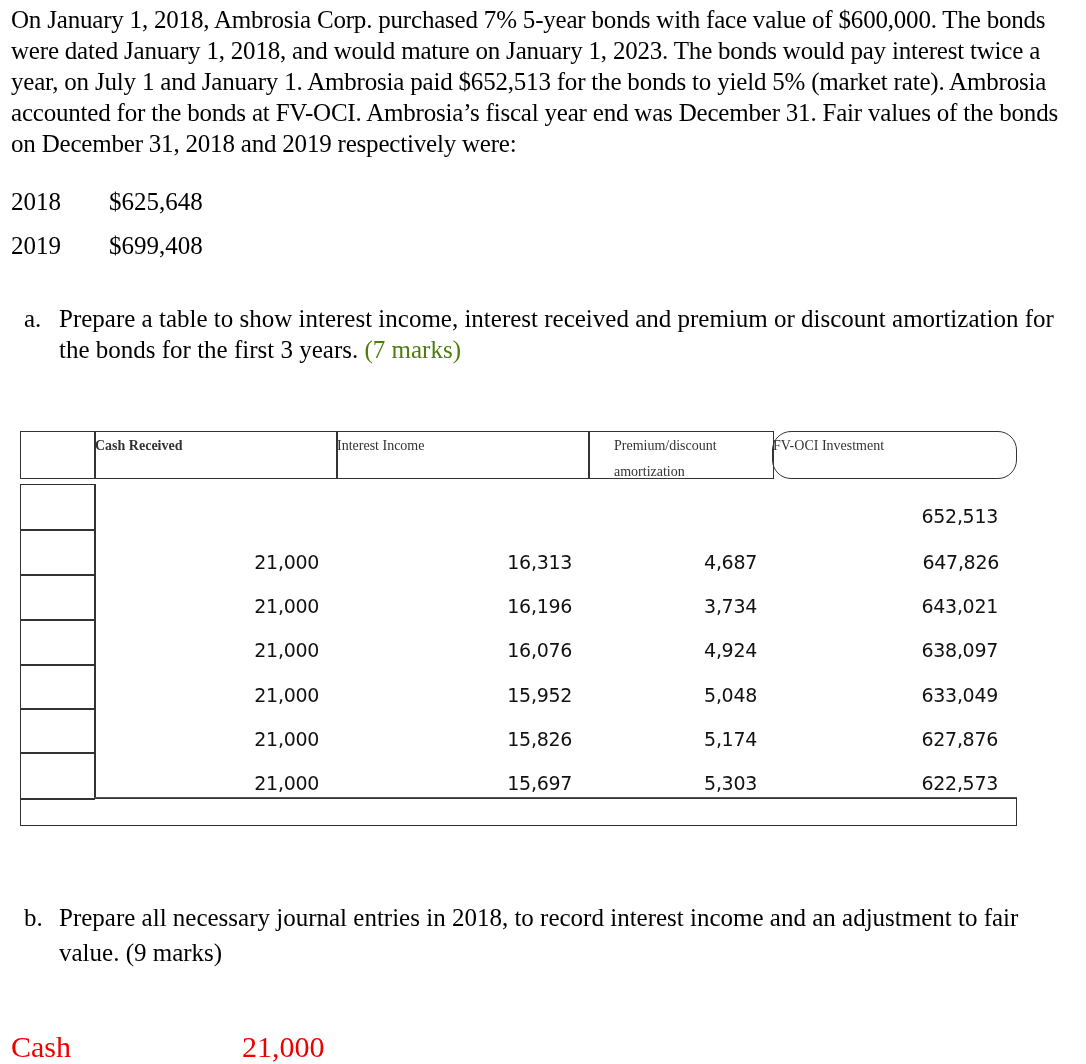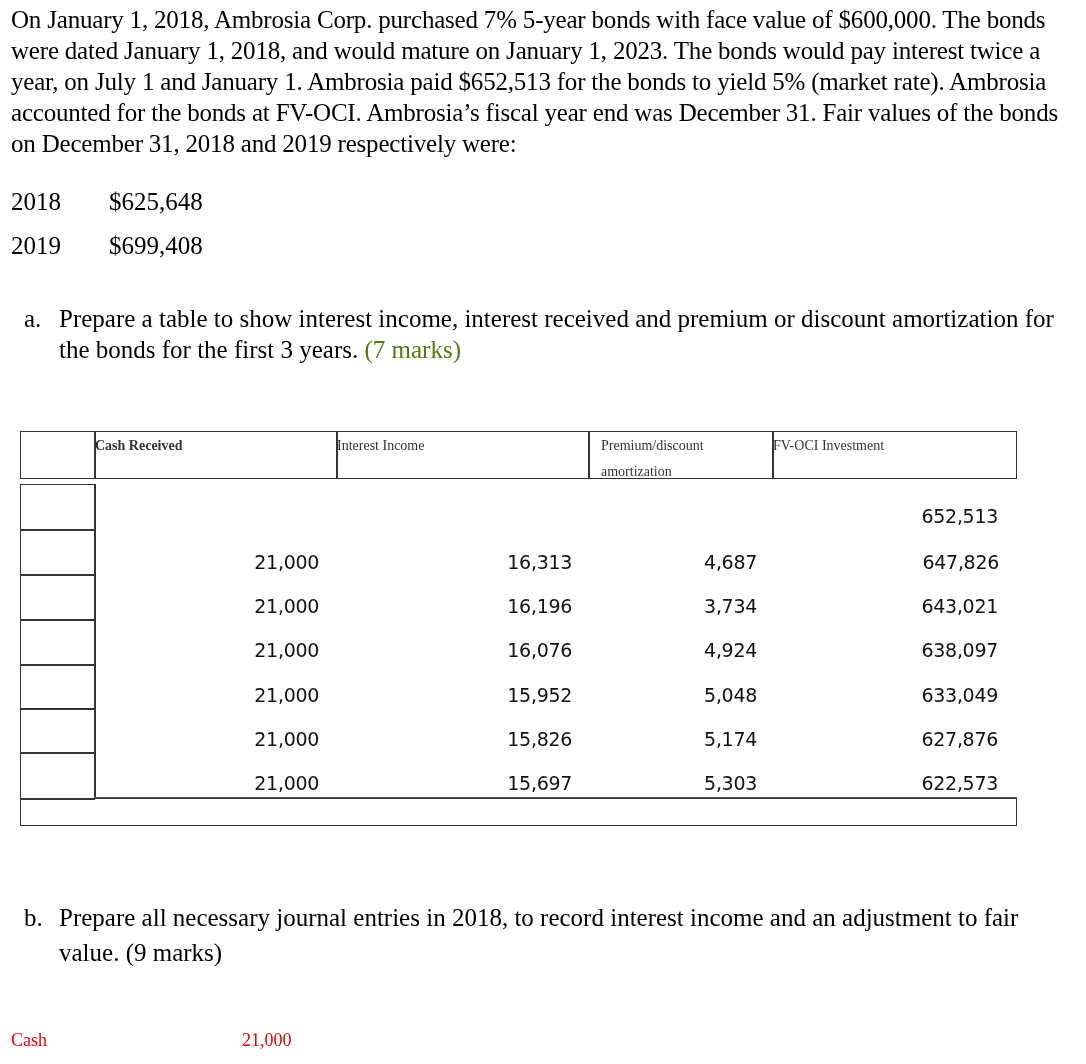--- a/index.html
+++ b/index.html
@@ -15,21 +15,21 @@
 
   .tbl { position: absolute; left: 20px; top: 431px; width: 997px; }
   .hdr { position: absolute; top: 0; height: 48px; border: 1.5px solid #333; box-sizing: border-box; font-size: 14px; color: #333; text-align: left; line-height: 26px; padding-top: 1px; }
   .hdr.bold { font-weight: bold; }
   .lcell { position: absolute; left: 0; width: 75px; border: 1.5px solid #333; box-sizing: border-box; }
   .vline { position: absolute; left: 74px; width: 1.5px; background: #333; }
   .bottombox { position: absolute; left: 0; width: 997px; height: 28px; border: 1.5px solid #333; box-sizing: border-box; }
   .num { position: absolute; font-family: "DejaVu Sans", sans-serif; font-size: 19px; text-align: right; color: #111; letter-spacing: -0.3px; }
   .uline { position: absolute; height: 1.5px; background: #555; }
 
-  .je { position: absolute; top: 1030px; font-size: 18px; color: #ee0000; }
+  .je { position: absolute; top: 1030px; font-size: 30px; color: #ee0000; }
 </style>
 </head>
 <body>
 
 <div class="intro">On January 1, 2018, Ambrosia Corp. purchased 7% 5-year bonds with face value of $600,000. The bonds were dated January 1, 2018, and would mature on January 1, 2023. The bonds would pay interest twice a year, on July 1 and January 1. Ambrosia paid $652,513 for the bonds to yield 5% (market rate). Ambrosia accounted for the bonds at FV-OCI. Ambrosia’s fiscal year end was December 31. Fair values of the bonds on December 31, 2018 and 2019 respectively were:</div>
 
 <div class="fv" style="top:188px;">
   <span class="yr">2018</span>
   <span class="amt">$625,648</span>
 </div>
@@ -40,22 +40,22 @@
 
 <div class="q" style="top:303px;">
   <span class="lbl">a.</span>
   <span class="txt"><span>Prepare a table to show interest income, interest received and premium or discount amortization for the bonds for the first 3 years.</span> <span class="red">(7 marks)</span></span>
 </div>
 
 <div class="tbl">
   <div class="hdr" style="left:0;width:76px;"></div>
   <div class="hdr bold" style="left:74px;width:244px;">Cash Received</div>
   <div class="hdr" style="left:316px;width:254px;">Interest Income</div>
-  <div class="hdr" style="left:568px;width:186px;padding-left:12px;padding-right:12px;">Premium/discount amortization</div>
-  <div class="hdr" style="left:752px;width:245px;">FV-OCI Investment</div>
+  <div class="hdr" style="left:568px;width:186px;padding-left:25px;padding-right:12px;">Premium/discount amortization</div>
+  <div class="hdr" style="left:752px;width:245px;border-radius:19px;">FV-OCI Investment</div>
 
   <div class="vline" style="top:53px;height:315px;"></div>
   <div class="lcell" style="top:53px;height:47px;"></div>
   <div class="lcell" style="top:98px;height:47px;"></div>
   <div class="lcell" style="top:143px;height:47px;"></div>
   <div class="lcell" style="top:188px;height:47px;"></div>
   <div class="lcell" style="top:233px;height:46px;"></div>
   <div class="lcell" style="top:277px;height:46px;"></div>
   <div class="lcell" style="top:321px;height:48px;"></div>
 

